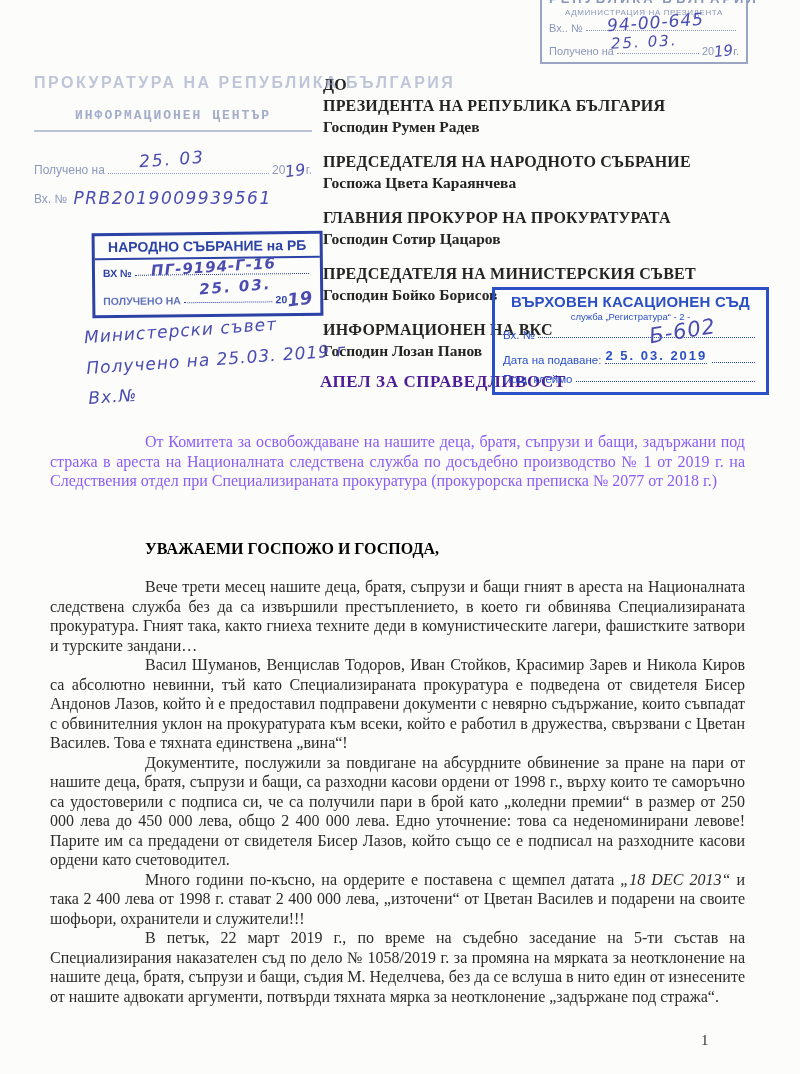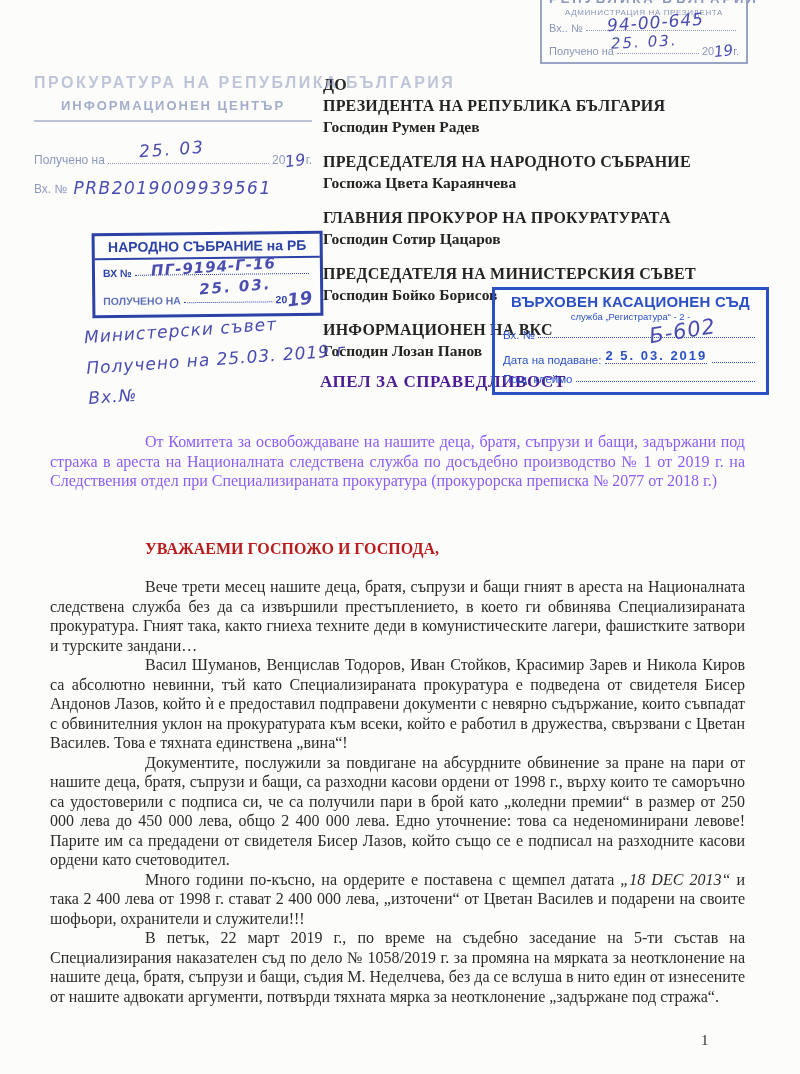--- a/index.html
+++ b/index.html
@@ -21,21 +21,21 @@
     position:absolute; left:320px; top:372px;
     font-weight:bold; font-size:17px; letter-spacing:.6px; color:#4c1d95;
   }
 
   .body-text {
     position:absolute; left:50px; top:432px; width:695px;
     font-size:16px; line-height:19.5px; text-align:justify;
   }
   .body-text p { text-indent:95px; }
   .intro { font-weight:normal; color:#8b5cf6; margin-bottom:48px; }
-  .salutation { font-weight:bold; color:#b91c1c; margin-bottom:19px; text-indent:95px; }
+  .salutation { font-weight:bold; color:#000000; margin-bottom:19px; text-indent:95px; }
   .ital { font-style:italic; }
 
   .page-number { position:absolute; left:701px; top:1032px; font-size:15px; color:#333; }
 
   
   .stamp { position:absolute; font-family:"Liberation Sans", sans-serif; background:transparent; }
   .srow { display:flex; align-items:flex-end; position:relative; }
   .dots { flex:1; border-bottom:1.5px dotted currentColor; margin:0 3px 3px 3px; min-width:8px; }
   .hand { font-family:"DejaVu Sans", sans-serif; font-style:italic; color:#4a4cb0; white-space:nowrap; }
 
@@ -47,21 +47,21 @@
   .sp-org1 { font-size:13px; font-weight:bold; letter-spacing:3px; text-align:center; white-space:nowrap; }
   .sp-org2 { font-size:8px; letter-spacing:.6px; text-align:center; margin-top:2px; white-space:nowrap; }
   .stamp-president .srow { font-size:11px; margin-top:5px; }
   .sp-reg-number { position:absolute; left:58px; top:-10px; font-size:17px; transform:rotate(-4deg); letter-spacing:1px; }
   .sp-daymonth { position:absolute; left:62px; top:-6px; font-size:15px; transform:rotate(-3deg); letter-spacing:2px; }
   .sp-year { font-size:15px; transform:translateY(3px) rotate(-6deg); display:inline-block; }
 
   
   .stamp-prosecutor { left:34px; top:74px; width:278px; color:#8d99bd; }
   .spr-org1 { font-size:16px; font-weight:bold; letter-spacing:2.5px; text-align:center; opacity:.55; white-space:nowrap; }
-  .spr-org2 { font-size:13px; font-weight:bold; letter-spacing:2px; text-align:center; opacity:.8; margin-top:6px; }
+  .spr-org2 { font-size:13px; font-weight:bold; letter-spacing:2px; text-align:center; opacity:.8; margin-top:16px;font-family:Liberation Mono, monospace; }
   .spr-divider { border-top:2px solid rgba(134,148,186,.55); margin-top:7px; }
   .stamp-prosecutor .srow { font-size:12px; }
   .spr-row1 { margin-top:26px; }
   .spr-row2 { margin-top:9px; }
   .spr-daymonth { position:absolute; left:105px; top:-9px; font-size:17px; transform:rotate(-4deg); letter-spacing:2px; }
   .spr-year { font-size:16px; transform:translateY(3px) rotate(-8deg); display:inline-block; }
   .spr-number { font-size:17px; letter-spacing:1.5px; transform:translateY(2px); display:inline-block; margin-left:6px; }
 
   
   .stamp-parliament {

